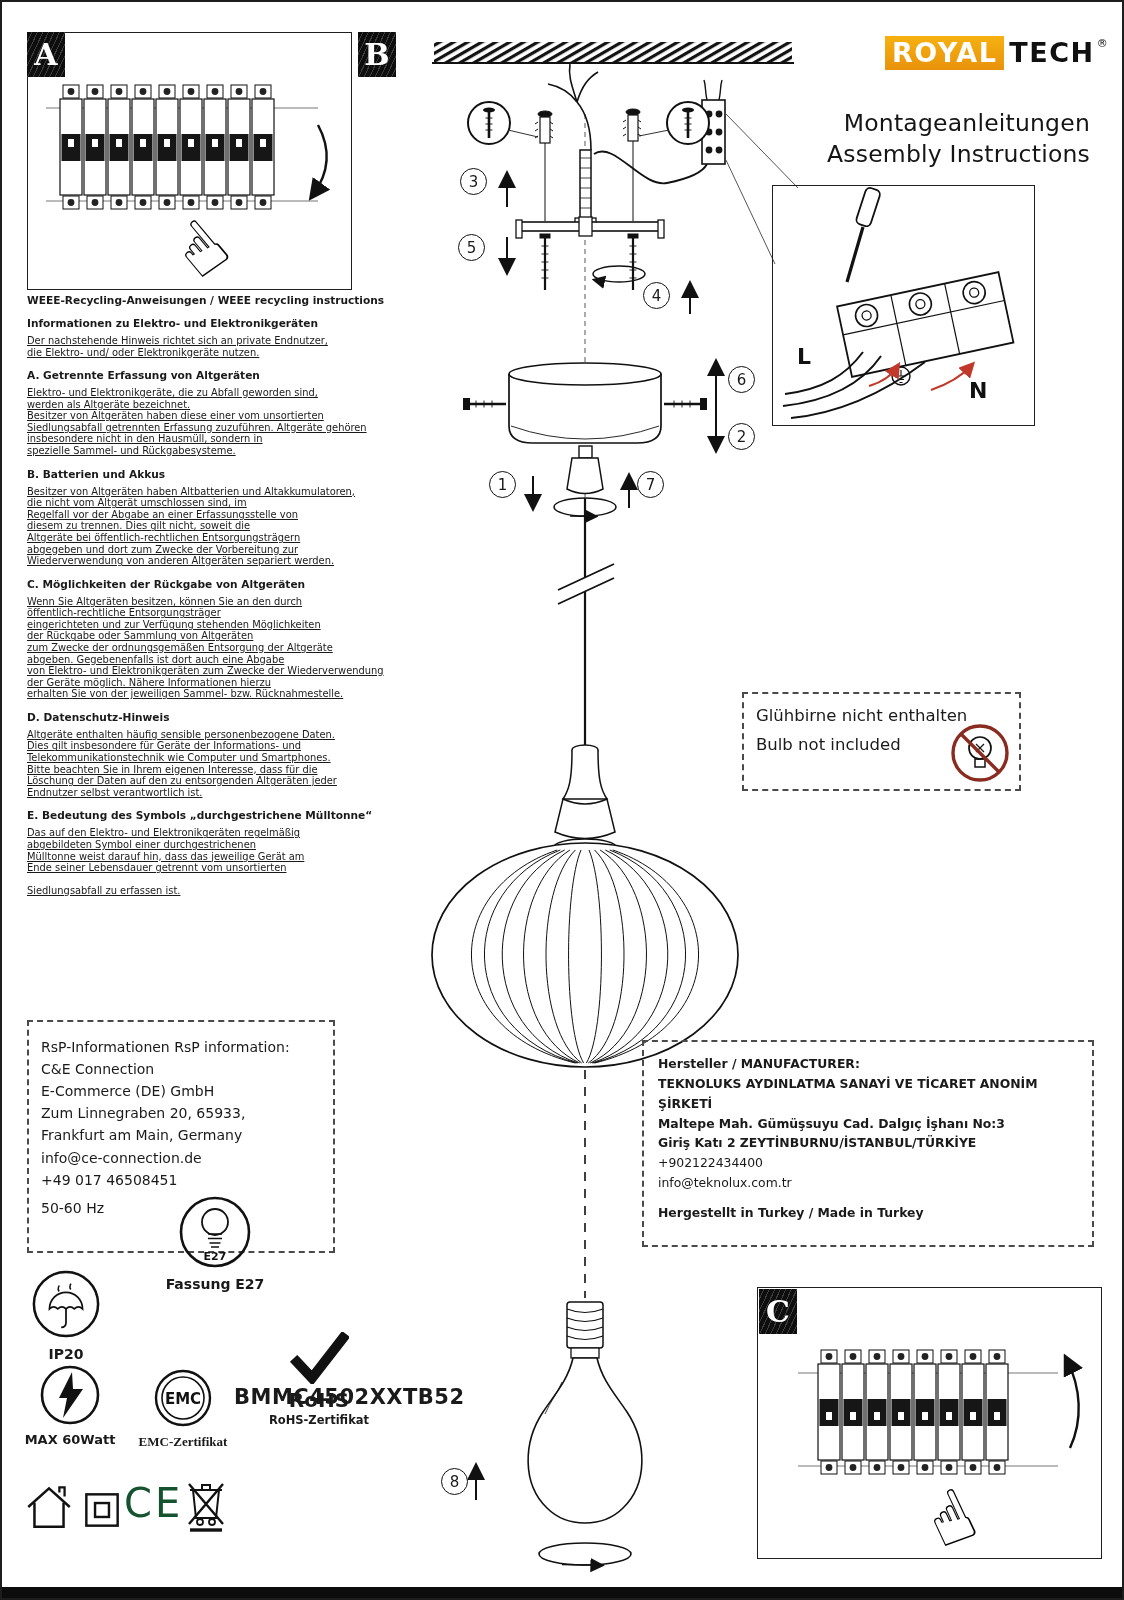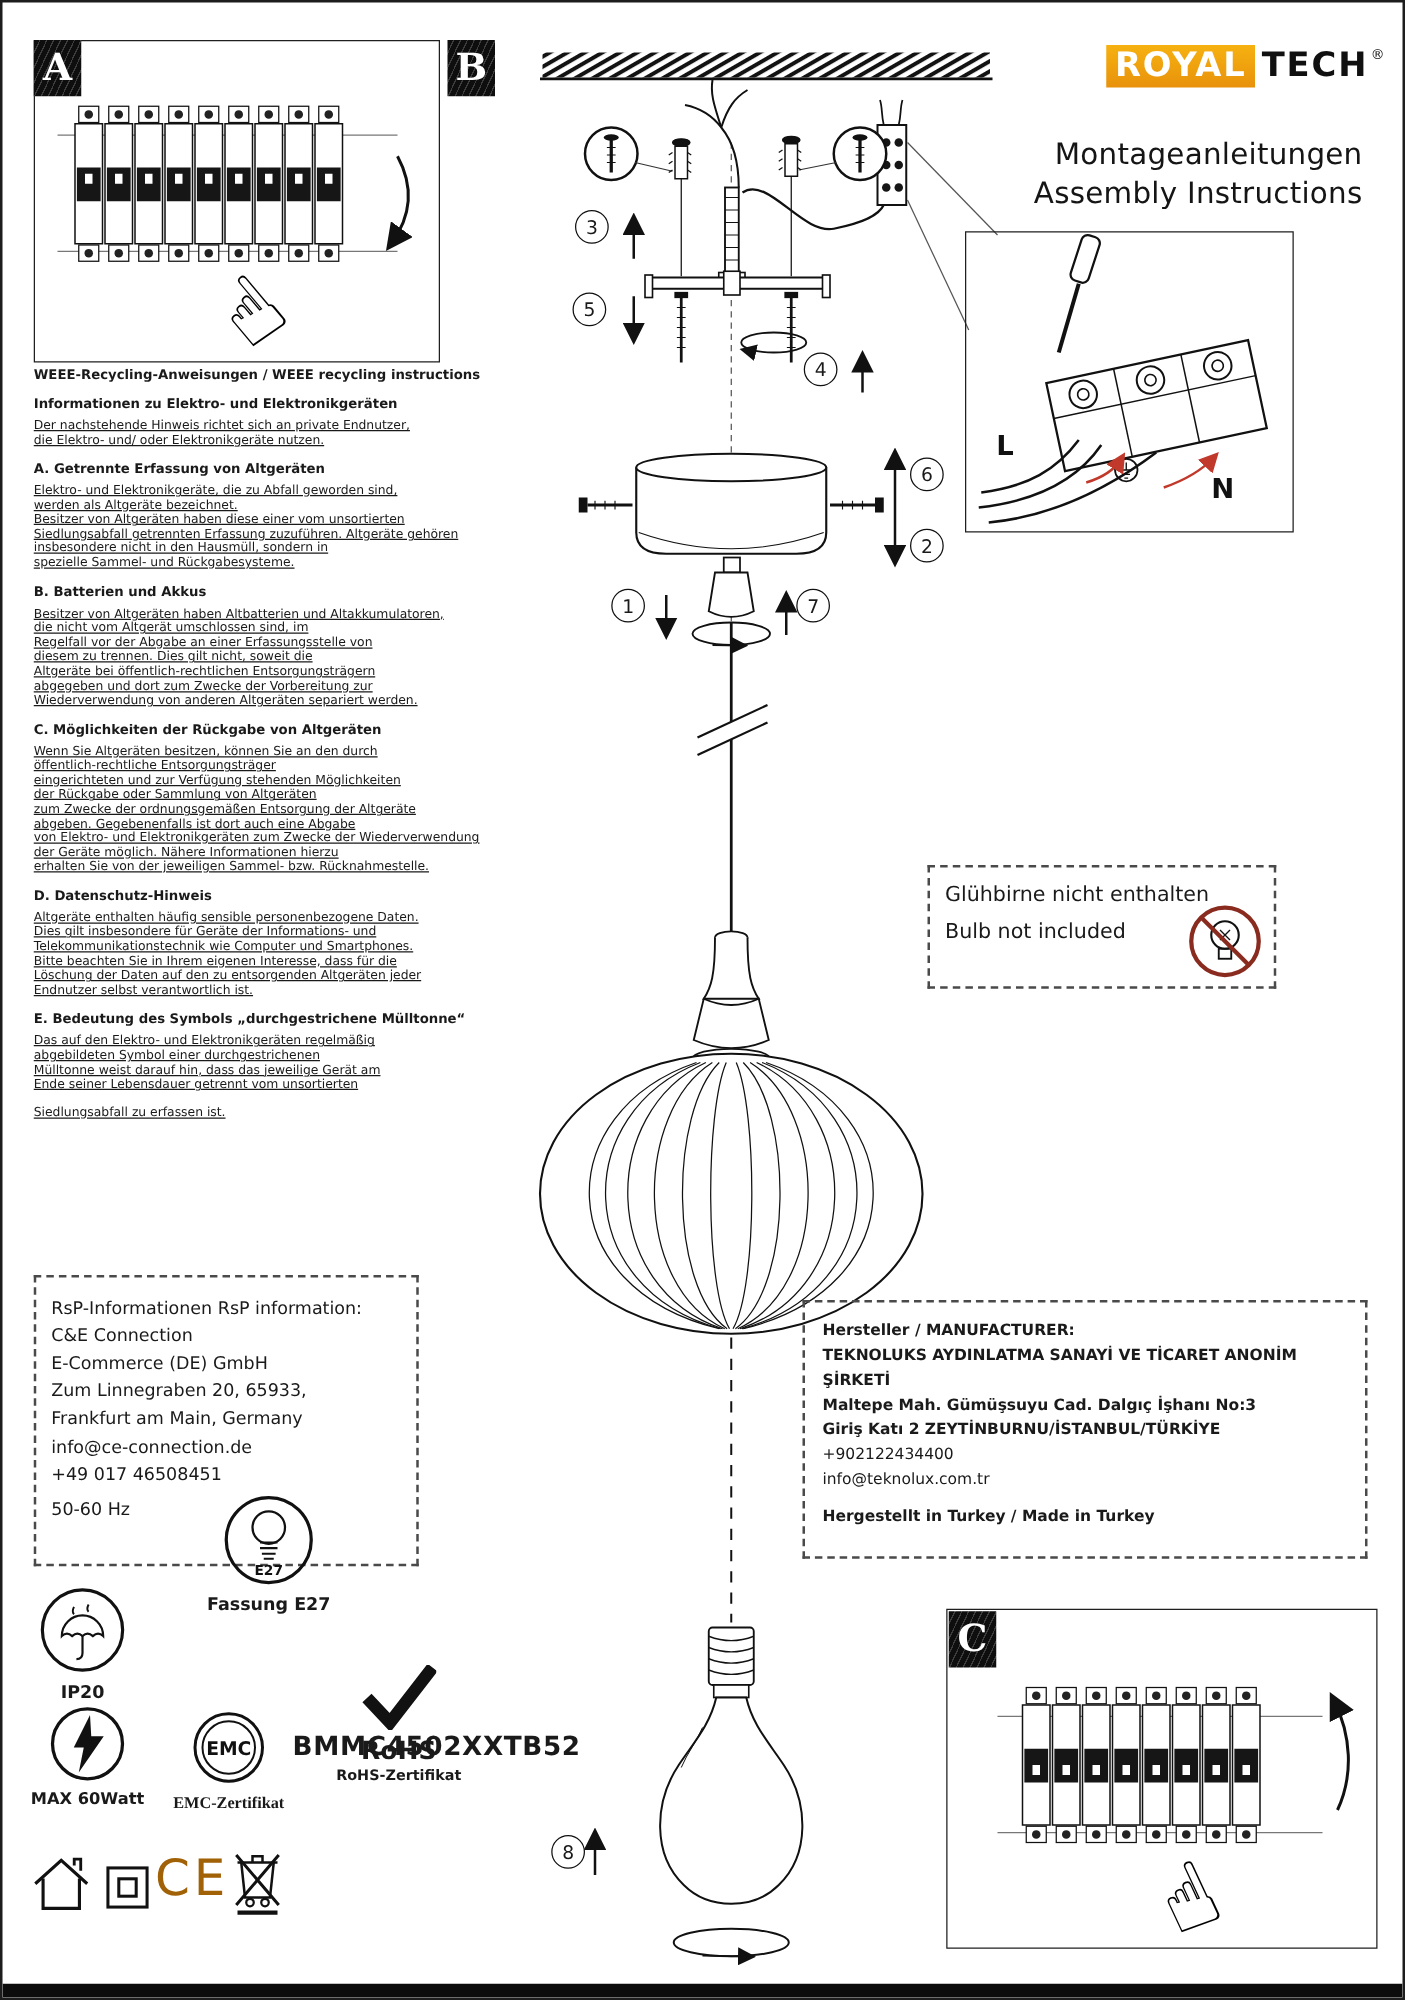--- a/index.html
+++ b/index.html
@@ -49,21 +49,21 @@
   .bulbnote { left:740px; top:690px; width:279px; height:99px; padding:12px 12px; }
   .bulbnote .l1 { font-size:16.5px; margin-bottom:10px; }
   .bulbnote .l2 { font-size:16.5px; }
   .bulbnote svg { position:absolute; right:8px; top:28px; }
   
   .badge { position:absolute; z-index:2; text-align:center; }
   .badge .cap { font-weight:bold; font-size:14px; margin-top:2px; }
   .badge .cap2 { font-weight:bold; font-size:11.5px; margin-top:1px; }
   .rohsword { font-weight:bold; font-size:20px; margin-top:0px; }
   .code { position:absolute; left:232px; top:1383px; font-weight:bold; font-size:21px; z-index:2; letter-spacing:0.5px; }
-  .ce { position:absolute; left:122px; top:1478px; font-size:40px; letter-spacing:3px; z-index:2; color:#a16207; }
+  .ce { position:absolute; left:122px; top:1478px; font-size:40px; letter-spacing:3px; z-index:2; color:#14532d; }
   .bottombar { position:absolute; left:0; right:0; bottom:0; height:11px; background:#0c0c0c; z-index:5; }
 </style>
 </head>
 <body>
 
 <div class="page">
 
   <svg class="art" width="1124" height="1600" viewBox="0 0 1124 1600">
     <defs>
       <marker id="mA" markerWidth="9" markerHeight="9" refX="6" refY="4.5" orient="auto-start-reverse">

